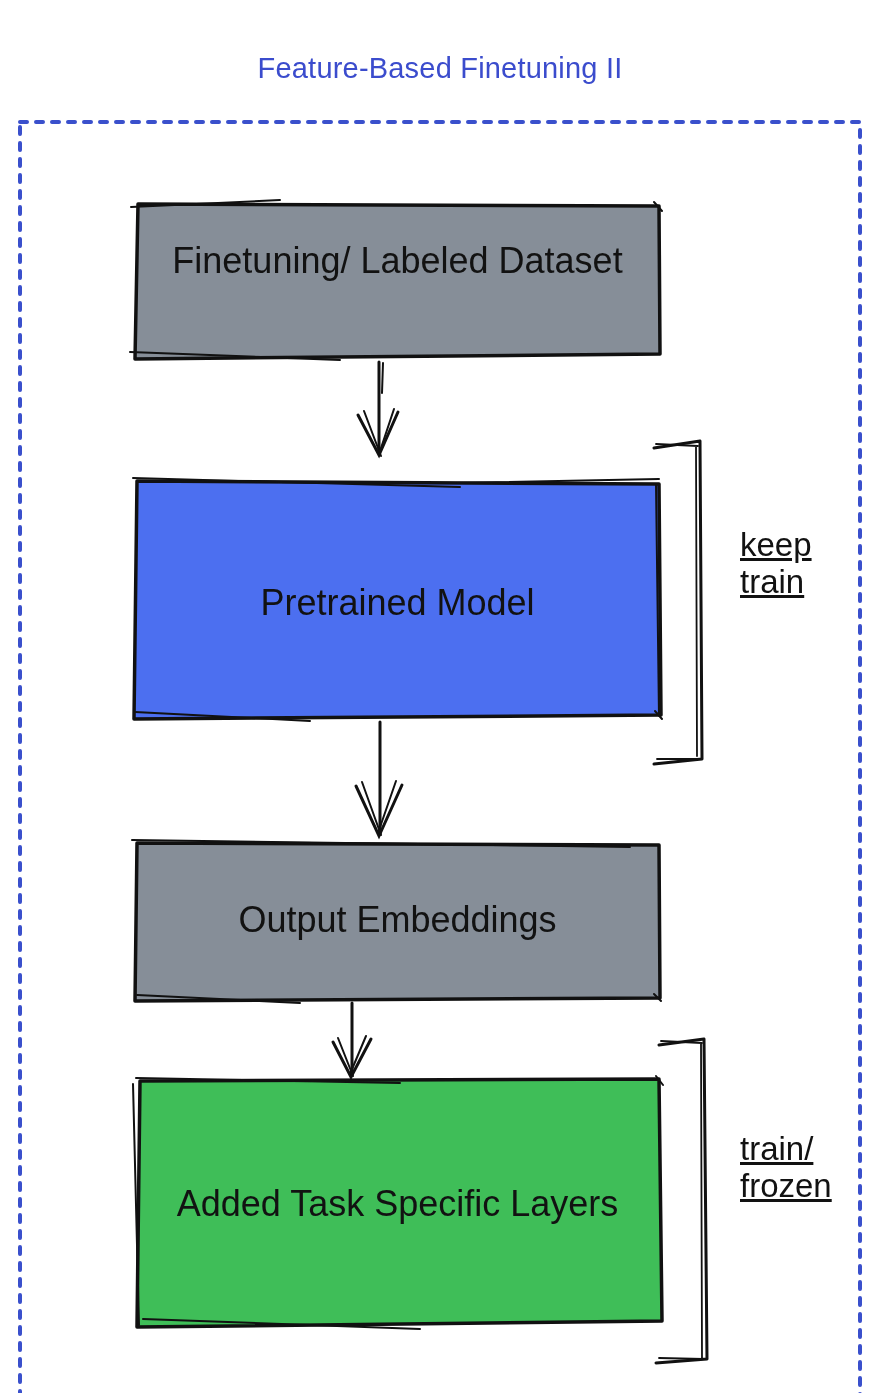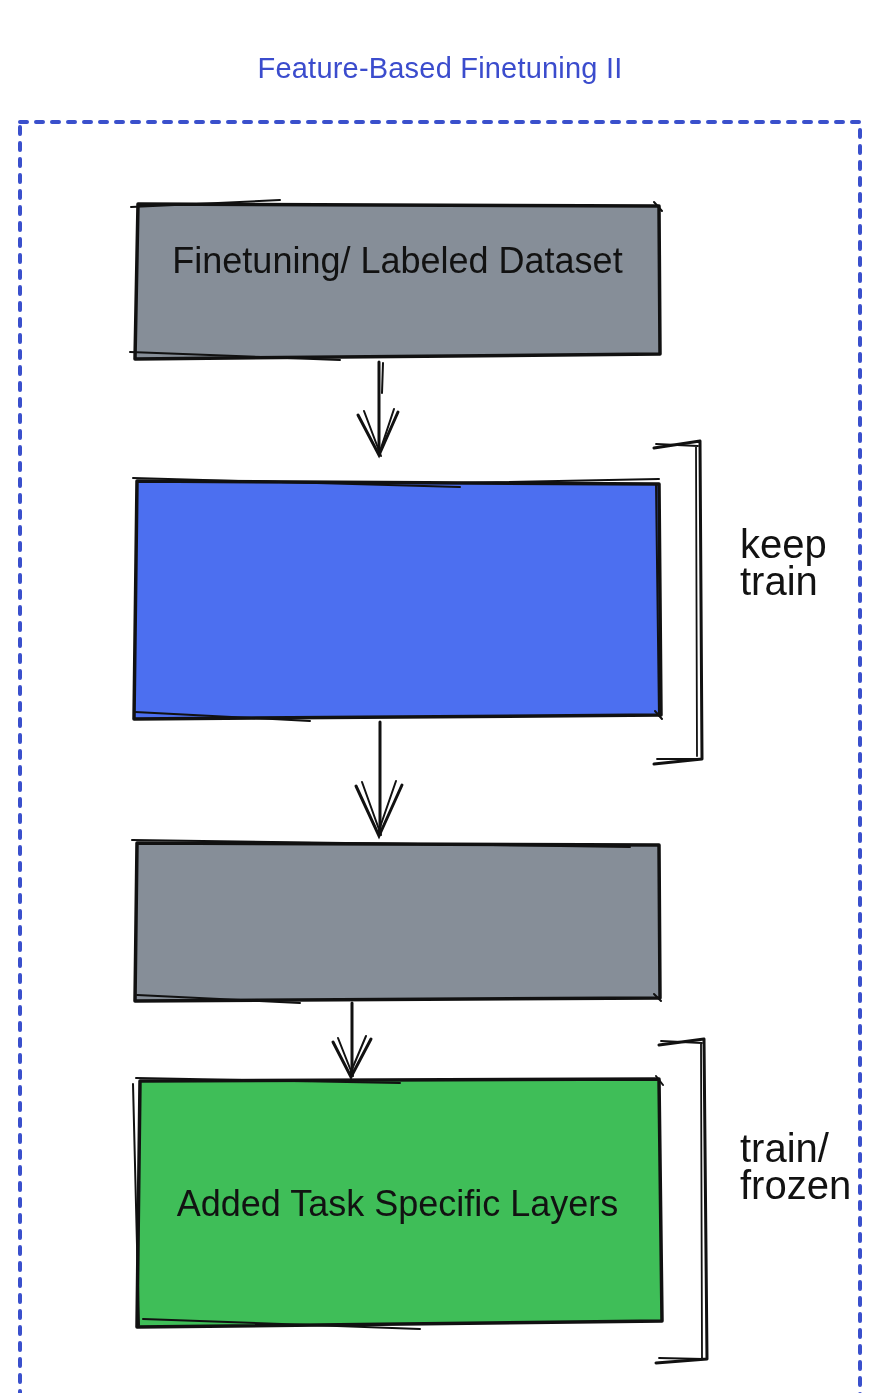--- a/index.html
+++ b/index.html
@@ -11,21 +11,21 @@
   .title {
     position:absolute; top:24px; left:0; width:100%;
     text-align:center; font-size:29px; letter-spacing:0.2px;
   }
   svg.canvas { position:absolute; top:0; left:0; }
   .node-label {
     position:absolute; left:135px; width:525px;
     text-align:center; font-size:36px; line-height:36px; color:#121212;
   }
   .side-note {
-    position:absolute; left:740px; font-size:40px; line-height:37px; color:#121212;
+    position:absolute; left:740px; font-size:33px; line-height:37px; color:#121212;text-decoration:underline;
   }
   .side-note span { display:block; }
 </style>
 </head>
 <body>
 
 <div class="stage">
 
   <div class="title" style="color: rgb(59, 76, 205);">Feature-Based Finetuning II</div>
 
@@ -69,20 +69,22 @@
       <path d="M 696 418 L 697 728 M 656 416 L 698 418 M 657 731 L 699 731" stroke-width="1.8"></path>
     </g>
 
     <g stroke="#111111" stroke-width="3" fill="none" stroke-linecap="round" stroke-linejoin="round">
       <path d="M 659 1017 L 704 1011 L 707 1331 L 656 1335"></path>
       <path d="M 701 1015 L 702 1330 M 661 1013 L 702 1015 M 659 1330 L 703 1331" stroke-width="1.8"></path>
     </g>
   </svg>
 
   <div class="node-label" style="top:215px;">Finetuning/ Labeled Dataset</div>
+  <div class="node-label" style="top:557px;">Pretrained Model</div>
+  <div class="node-label" style="top:874px;">Output Embeddings</div>
   <div class="node-label" style="top:1158px;">Added Task Specific Layers</div>
 
   <div class="side-note" style="top:498px;">
     <span>keep</span>
     <span>train</span>
   </div>
   <div class="side-note" style="top:1102px;">
     <span>train/</span>
     <span>frozen</span>
   </div>

